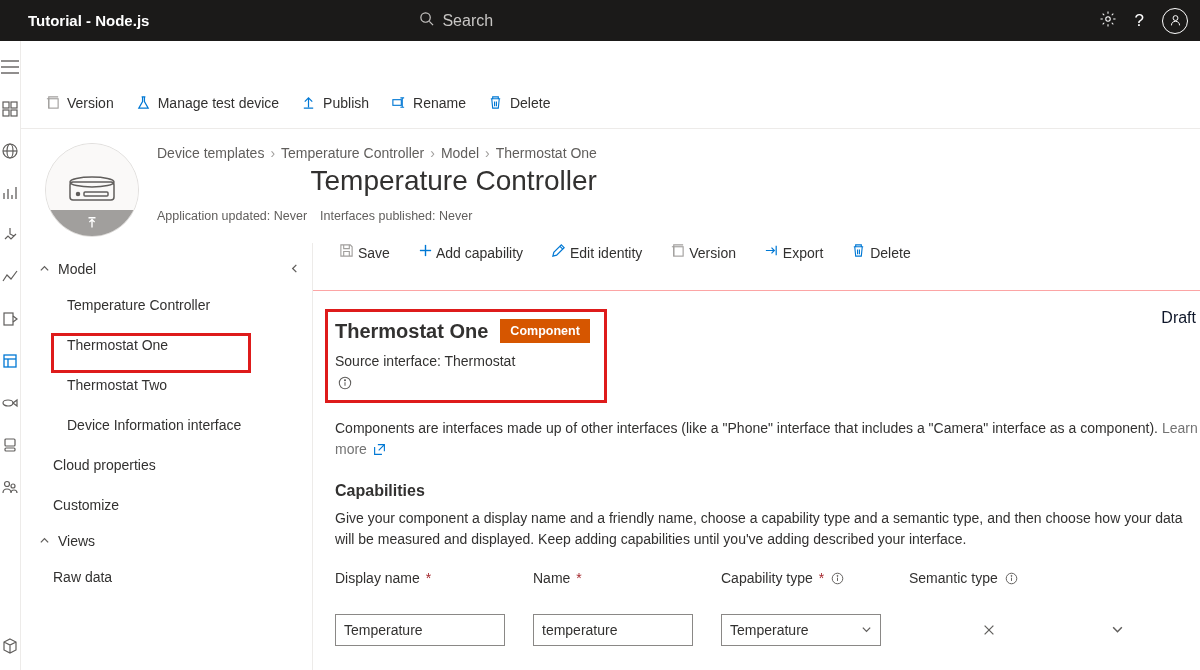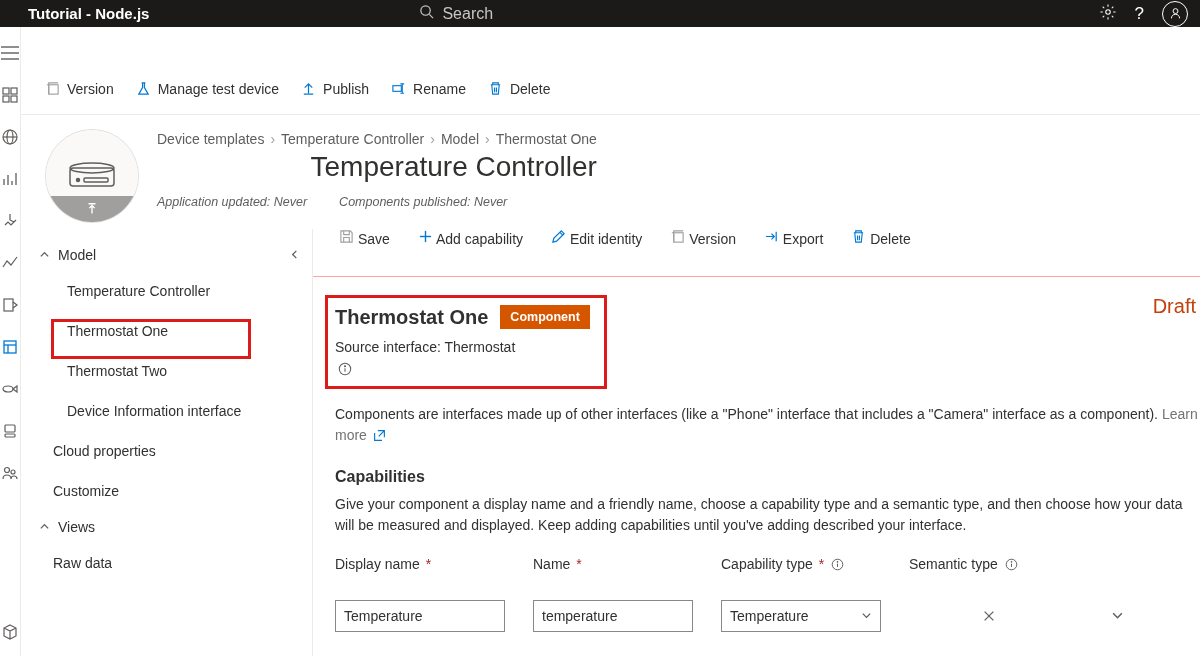--- a/index.html
+++ b/index.html
@@ -1,19 +1,19 @@
 <!DOCTYPE html>
 <html><head>
 <meta charset="utf-8">
 <style>
 * { margin: 0; padding: 0; box-sizing: border-box; font-family: "Segoe UI", -apple-system, sans-serif; }
 body { width: 1200px; height: 670px; overflow: hidden; background: #fff; color: #323130; }
 
 
-.topbar { height: 27px; background: #1b1a19; display: flex; align-items: center; color: #fff; padding: 10px 12px; }
+.topbar { height: 41px; background: #1b1a19; display: flex; align-items: center; color: #fff; padding: 10px 12px; }
 .topbar-title { font-size: 15px; font-weight: 600; margin-left: 16px; }
 .search-area { margin-left: 270px; display: flex; align-items: center; color: #c8c6c4; }
 .search-area .si { margin-right: 8px; }
 .topbar-right { margin-left: auto; display: flex; align-items: center; gap: 18px; }
 .avatar-circle { width: 26px; height: 26px; border: 1px solid #fff; border-radius: 50%; display:flex; align-items:center; justify-content:center; font-size:12px; }
 
 .body { display: flex; height: 629px; }
 
 
 .rail { width: 48px; border-right: 1px solid #edebe9; display: flex; flex-direction: column; align-items: center; padding-top: 16px; gap: 22px; }
@@ -32,40 +32,40 @@
 .cmd.disabled .ic { color:#a19f9d; }
 
 .header-area { display:flex; padding: 14px 20px 0 24px; gap:18px;text-align:right; }
 .device-circle { width:94px; height:94px; border-radius:50%; overflow:hidden; background:#f3f2f1; position:relative; flex-shrink:0; border:1px solid #e1dfdd;}
 .device-top { position:absolute; top:0; left:0; right:0; height:72%; background:#faf9f8; display:flex; align-items:flex-end; justify-content:center; padding-bottom:6px;}
 .device-bottom { position:absolute; bottom:0; left:0; right:0; height:28%; background:#a19f9d; display:flex; align-items:center; justify-content:center; color:#fff;}
 .device-top svg{display:block;}
 .breadcrumb { font-size:14px; color:#605e5c; margin-top:2px; }
 .breadcrumb .sep { margin: 0 6px; color:#a19f9d;}
 .page-title { font-size:28px; font-weight:350; margin-top:4px; color:#323130; }
-.meta { font-size:12.5px; color:#605e5c; margin-top:12px; display:flex; gap:32px;font-style:italic;}
+.meta { font-size:12.5px; color:#605e5c; margin-top:12px; display:flex; gap:13px;}
 
 .split { display:flex; flex:1; margin-top:6px; }
 
 
 .sidebar { width: 292px; border-right:1px solid #edebe9; padding-top:10px; font-size:14px; position:relative;}
 .section-head { display:flex; align-items:center; padding:8px 12px 8px 18px; color:#323130;}
 .section-head .chev { margin-right:8px; color:#605e5c;}
 .collapse-ic { margin-left:auto; color:#605e5c;}
 .tree-item { padding:12px 12px 12px 46px; color:#323130; cursor:pointer;}
 .tree-item.selected { background:#fff; }
 .tree-item.lvl1 { padding-left: 32px; }
 .red-box { position:absolute; border:3px solid #de1b1b; pointer-events:none; }
 .red-box.sb { left:30px; top:48px; width:200px; height:40px; }
 
 
 .content { flex:1; display:flex; flex-direction:column;}
 .content-cmdbar { height:48px; border-bottom:1px solid #fca5a5; display:flex; padding-left:26px; gap:28px; font-size:14px;}
 .content-body { padding:18px 30px 0 22px; position:relative;}
-.draft { position:absolute; right:39px; top:18px; color:#c2410c; font-size:20px;}
+.draft { position:absolute; right:39px; top:18px; color:#0f172a; font-size:16px;}
 .comp-header { display:flex; align-items:center; gap:12px; }
 .comp-title { font-size:20px; font-weight:600; }
 .badge { background:#d65600; color:#fff; font-size:12.5px; font-weight:600; padding:5px 10px;}
 .comp-meta { font-size:14px; color:#323130; margin-top:8px; line-height:1.45;}
 .info-ic { display:inline-flex; vertical-align:middle; margin-left:3px; color:#605e5c;}
 .red-box.ct { left:4px; top:4px; width:282px; height:94px; }
 .red-wrap { position:relative; padding:14px 14px 12px 14px; margin-left:-14px; margin-top:-4px; }
 
 .desc { font-size:14px; color:#323130; margin-top:14px; line-height:1.5; }
 .link { color:#737373; }
@@ -260,21 +260,21 @@
             </svg>
         </div>
       </div>
       <div>
         <div class="breadcrumb">
           <span>Device templates</span><span class="sep">›</span><span>Temperature Controller</span><span class="sep">›</span><span>Model</span><span class="sep">›</span><span>Thermostat One</span>
         </div>
         <div class="page-title">Temperature Controller</div>
         <div class="meta">
           <span><span>Application updated:</span> <span>Never</span></span>
-          <span><span>Components published:</span> <span>Never</span></span>
+          <span><span>Interfaces published:</span> <span>Never</span></span>
         </div>
       </div>
     </div>
 
     <div class="split">
 
       <div class="sidebar">
         <div class="section-head">
           <span class="chev"><svg width="11" height="11" viewBox="0 0 12 12" fill="none" stroke="currentColor" stroke-width="1.4">
                 <polyline points="2,8 6,4 10,8"></polyline>

